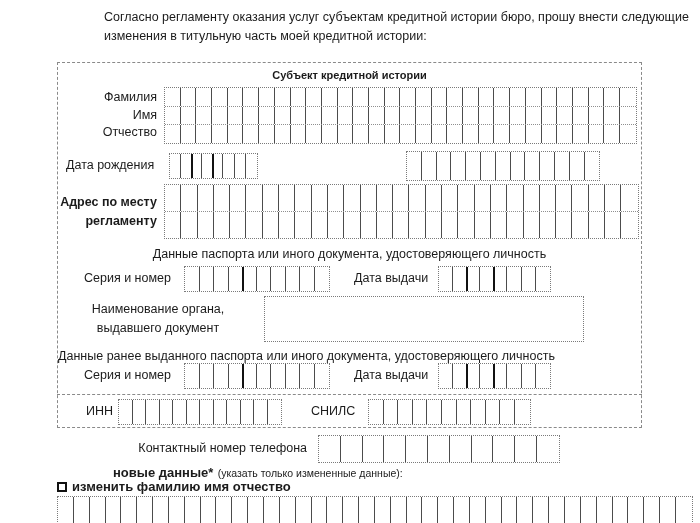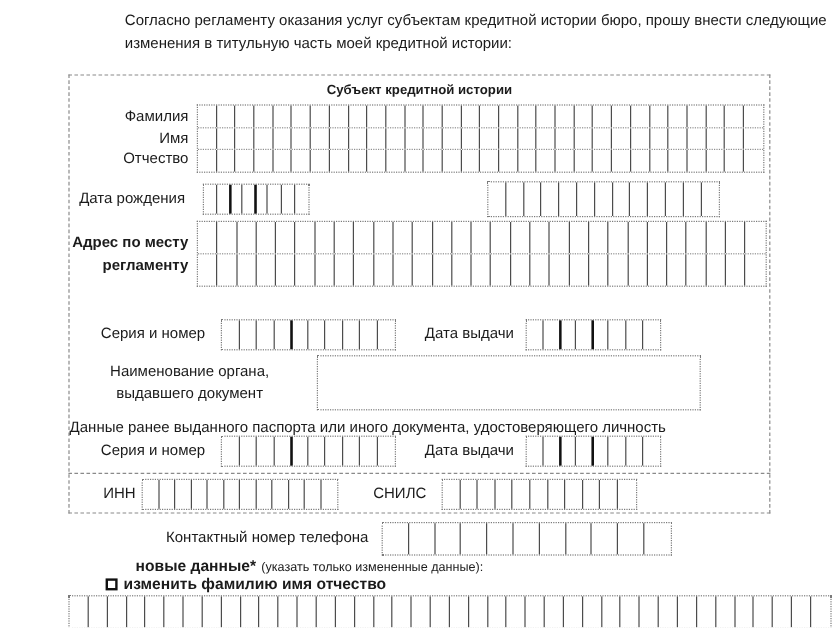--- a/index.html
+++ b/index.html
@@ -69,21 +69,21 @@
   .pos-snils   { left:310px; top:336px; }
 
   .phone-label { left:125px; top:435px; width:182px; text-align:right; height:26px; line-height:26px; }
   .pos-phone   { left:318px; top:435px; }
 
   .newdata-line { left:113px; top:463px; white-space:nowrap; }
   .newdata-line .bold { font-weight:bold; font-size:13px; }
   .newdata-line .note { font-size:10.5px; }
 
   .chk-line { left:57px; top:479px; display:flex; align-items:center; gap:5px;
-              font-weight:bold; font-size:13px; white-space:nowrap;margin-left:31px; }
+              font-weight:bold; font-size:13px; white-space:nowrap; }
   .checkbox { width:10px; height:10px; border:2px solid #111; background:#fff; display:inline-block; }
 
   .pos-bottom { left:57px; top:496px; }
 </style>
 </head>
 <body>
 
 <div class="page">
 
   <div class="abs intro">Согласно регламенту оказания услуг субъектам кредитной истории бюро, прошу внести следующие изменения в титульную часть моей кредитной истории:</div>
@@ -293,20 +293,21 @@
             <div class="cell"></div>
             <div class="cell"></div>
             <div class="cell"></div>
             <div class="cell"></div>
             <div class="cell"></div>
             <div class="cell"></div>
           </div>
         </div>
     </div>
 
+    <div class="abs pass-header">Данные паспорта или иного документа, удостоверяющего личность</div>
     <div class="abs lbl series1-label">Серия и номер</div>
     <div class="abs cellgrid g-series pos-series1">
         <div class="cell-row">
           <div class="cell"></div>
           <div class="cell"></div>
           <div class="cell"></div>
           <div class="cell"></div>
           <div class="cell thick"></div>
           <div class="cell"></div>
           <div class="cell"></div>

